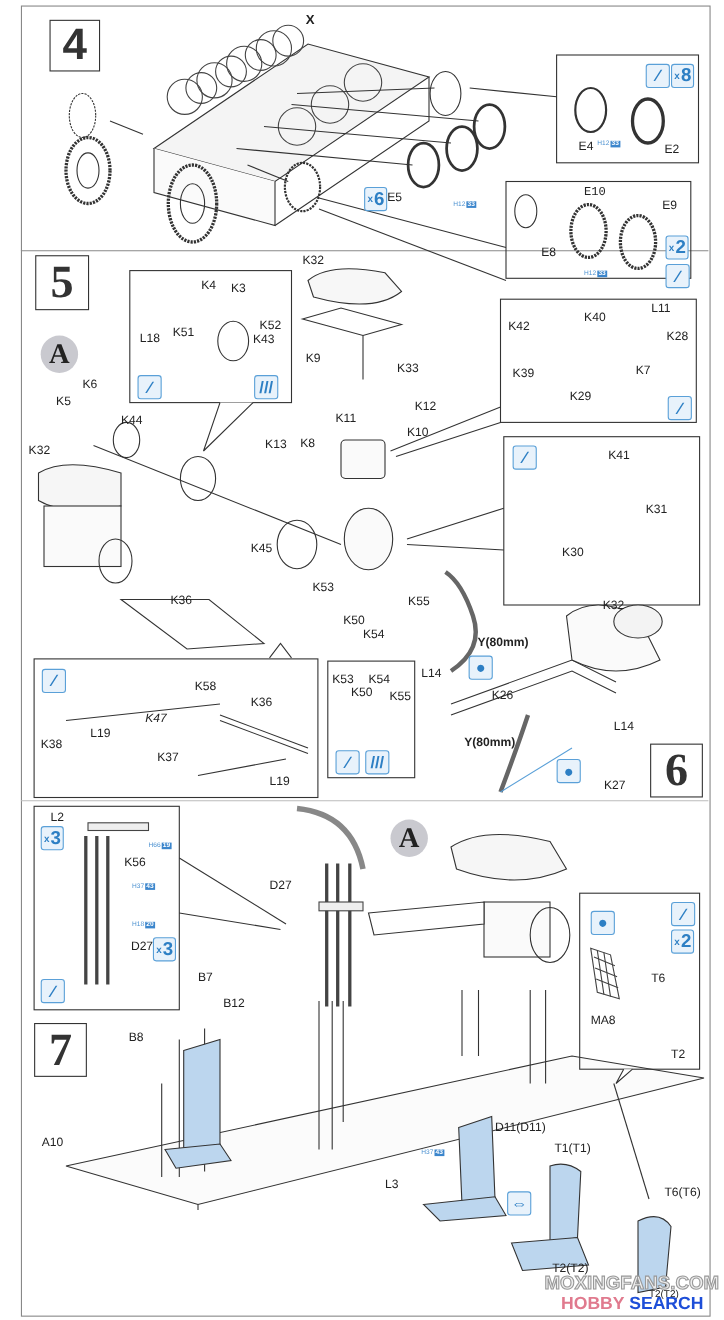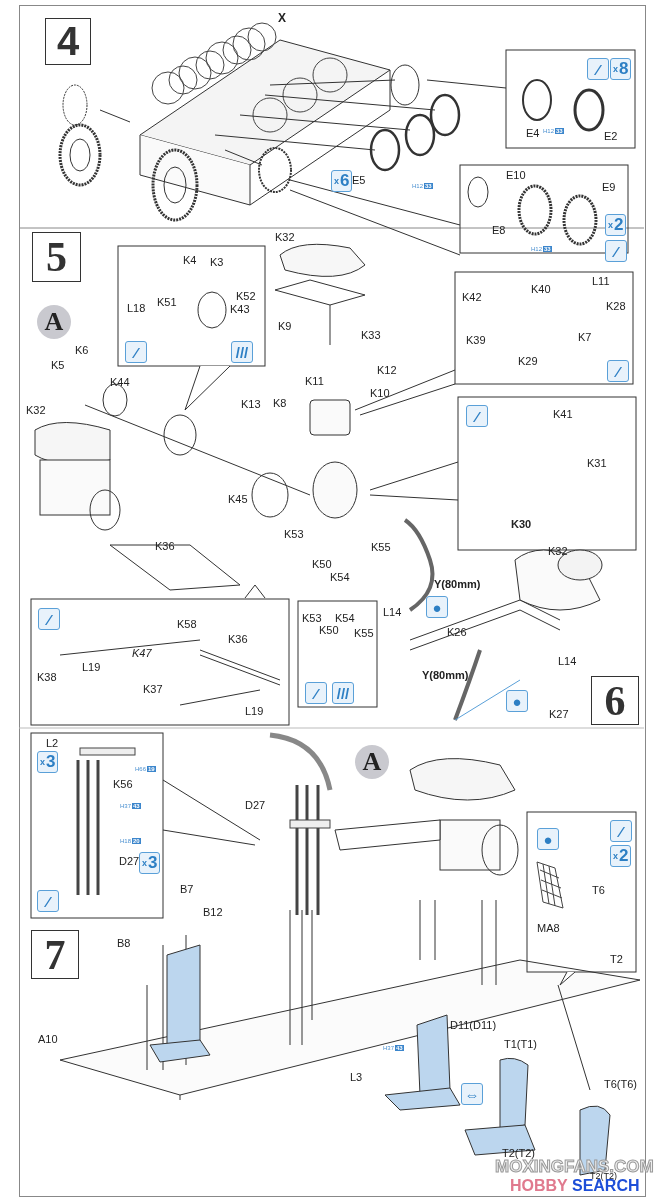--- a/index.html
+++ b/index.html
@@ -180,21 +180,21 @@
 <div class="step" style="left:591px;top:676px;width:46px;height:47px;font-size:42px;">6</div>
 <div class="step" style="left:31px;top:930px;width:46px;height:47px;font-size:42px;">7</div>
 
 <div class="circleA" style="left:37px;top:305px;">A</div>
 <div class="circleA" style="left:355px;top:745px;">A</div>
 
 <div class="lbl" style="left:278px;top:12px;font-size:12px;font-weight:bold;">X</div>
 <div class="lbl" style="left:352px;top:174px;">E5</div>
 <div class="lbl" style="left:526px;top:127px;">E4</div>
 <div class="lbl" style="left:604px;top:130px;">E2</div>
-<div class="lbl" style="left:506px;top:169px;">E10</div>
+<div class="lbl" style="left:531px;top:169px;font-family:Liberation Mono, monospace;">E10</div>
 <div class="lbl" style="left:602px;top:181px;">E9</div>
 <div class="lbl" style="left:492px;top:224px;">E8</div>
 
 <div class="cnt" style="left:331px;top:170px;">
     <small>x</small>
     <b>6</b>
   </div>
 <div class="cnt" style="left:610px;top:58px;">
     <small>x</small>
     <b>8</b>
@@ -253,21 +253,21 @@
 <div class="lbl" style="left:592px;top:275px;">L11</div>
 <div class="lbl" style="left:606px;top:300px;">K28</div>
 <div class="lbl" style="left:466px;top:334px;">K39</div>
 <div class="lbl" style="left:578px;top:331px;">K7</div>
 <div class="lbl" style="left:518px;top:355px;">K29</div>
 <div class="ico" style="left:607px;top:360px;">⁄</div>
 
 <div class="ico" style="left:466px;top:405px;">⁄</div>
 <div class="lbl" style="left:553px;top:408px;">K41</div>
 <div class="lbl" style="left:587px;top:457px;">K31</div>
-<div class="lbl" style="left:511px;top:518px;font-weight:bold;">K30</div>
+<div class="lbl" style="left:511px;top:496px;">K30</div>
 
 <div class="ico" style="left:38px;top:608px;">⁄</div>
 <div class="lbl" style="left:177px;top:618px;">K58</div>
 <div class="lbl" style="left:228px;top:633px;">K36</div>
 <div class="lbl" style="left:37px;top:671px;">K38</div>
 <div class="lbl" style="left:82px;top:661px;">L19</div>
 <div class="lbl" style="left:132px;top:647px;font-style:italic;">K47</div>
 <div class="lbl" style="left:143px;top:655px;margin-top:28px;">K37</div>
 <div class="lbl" style="left:245px;top:705px;">L19</div>
 

